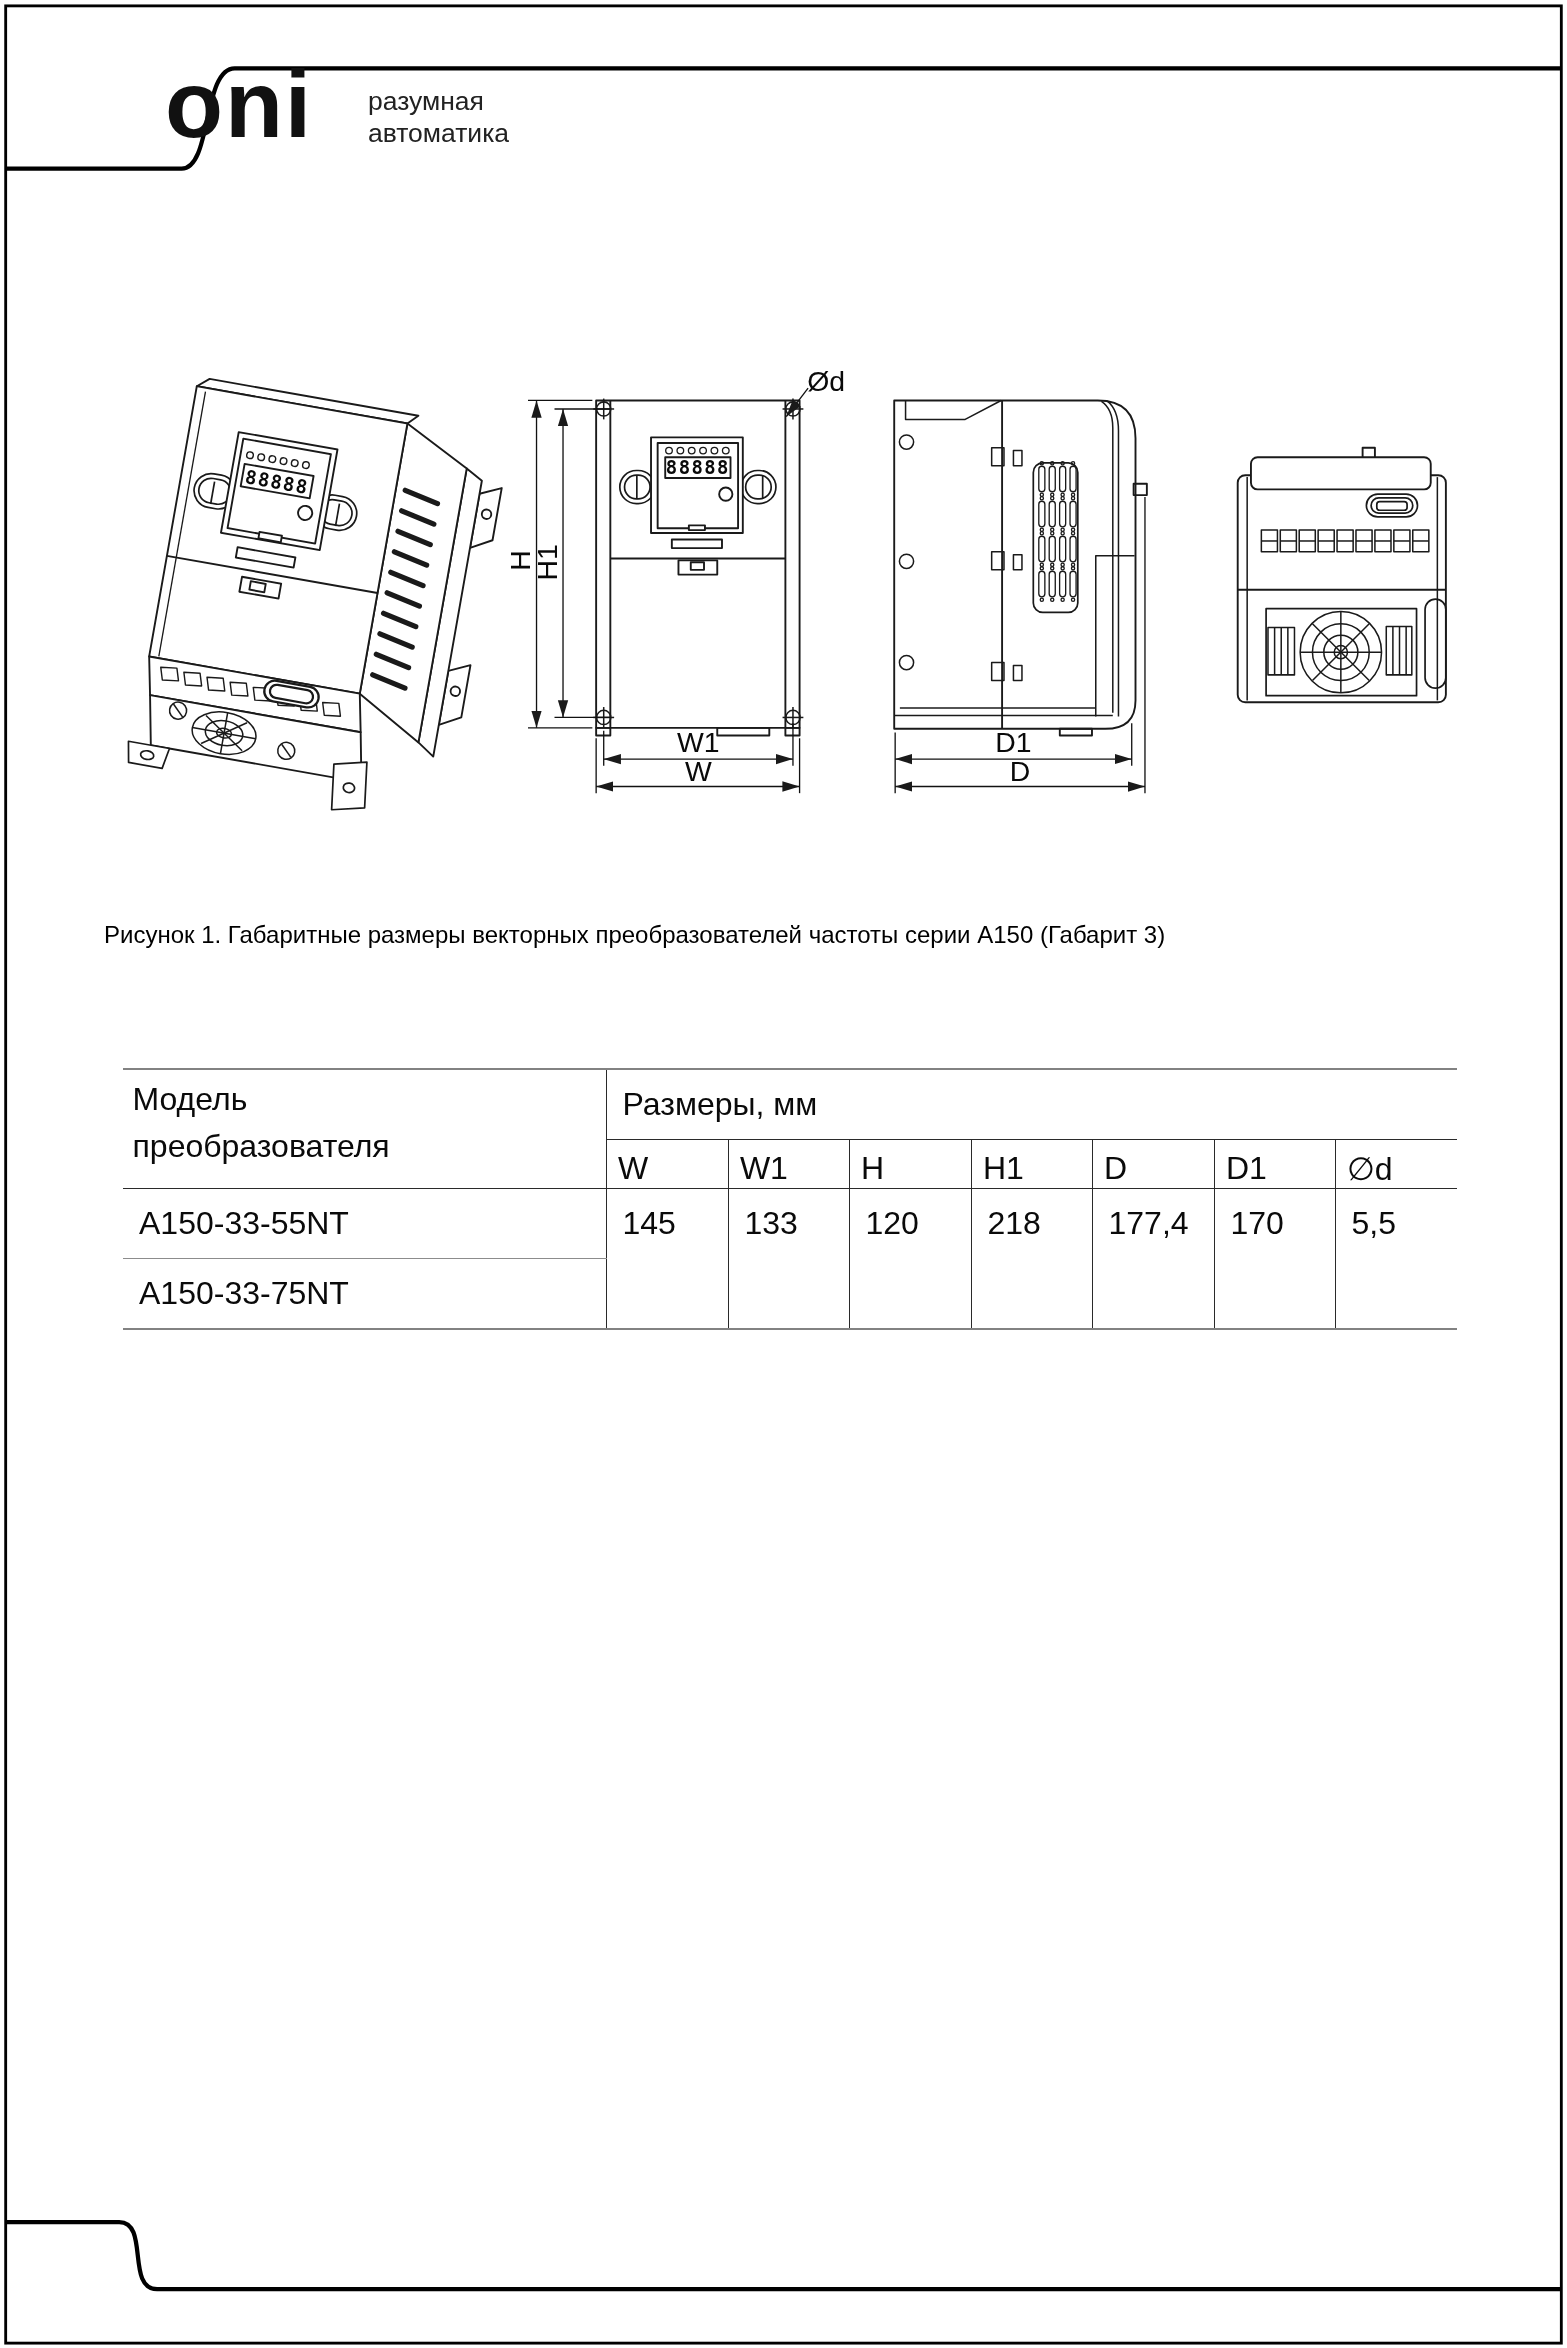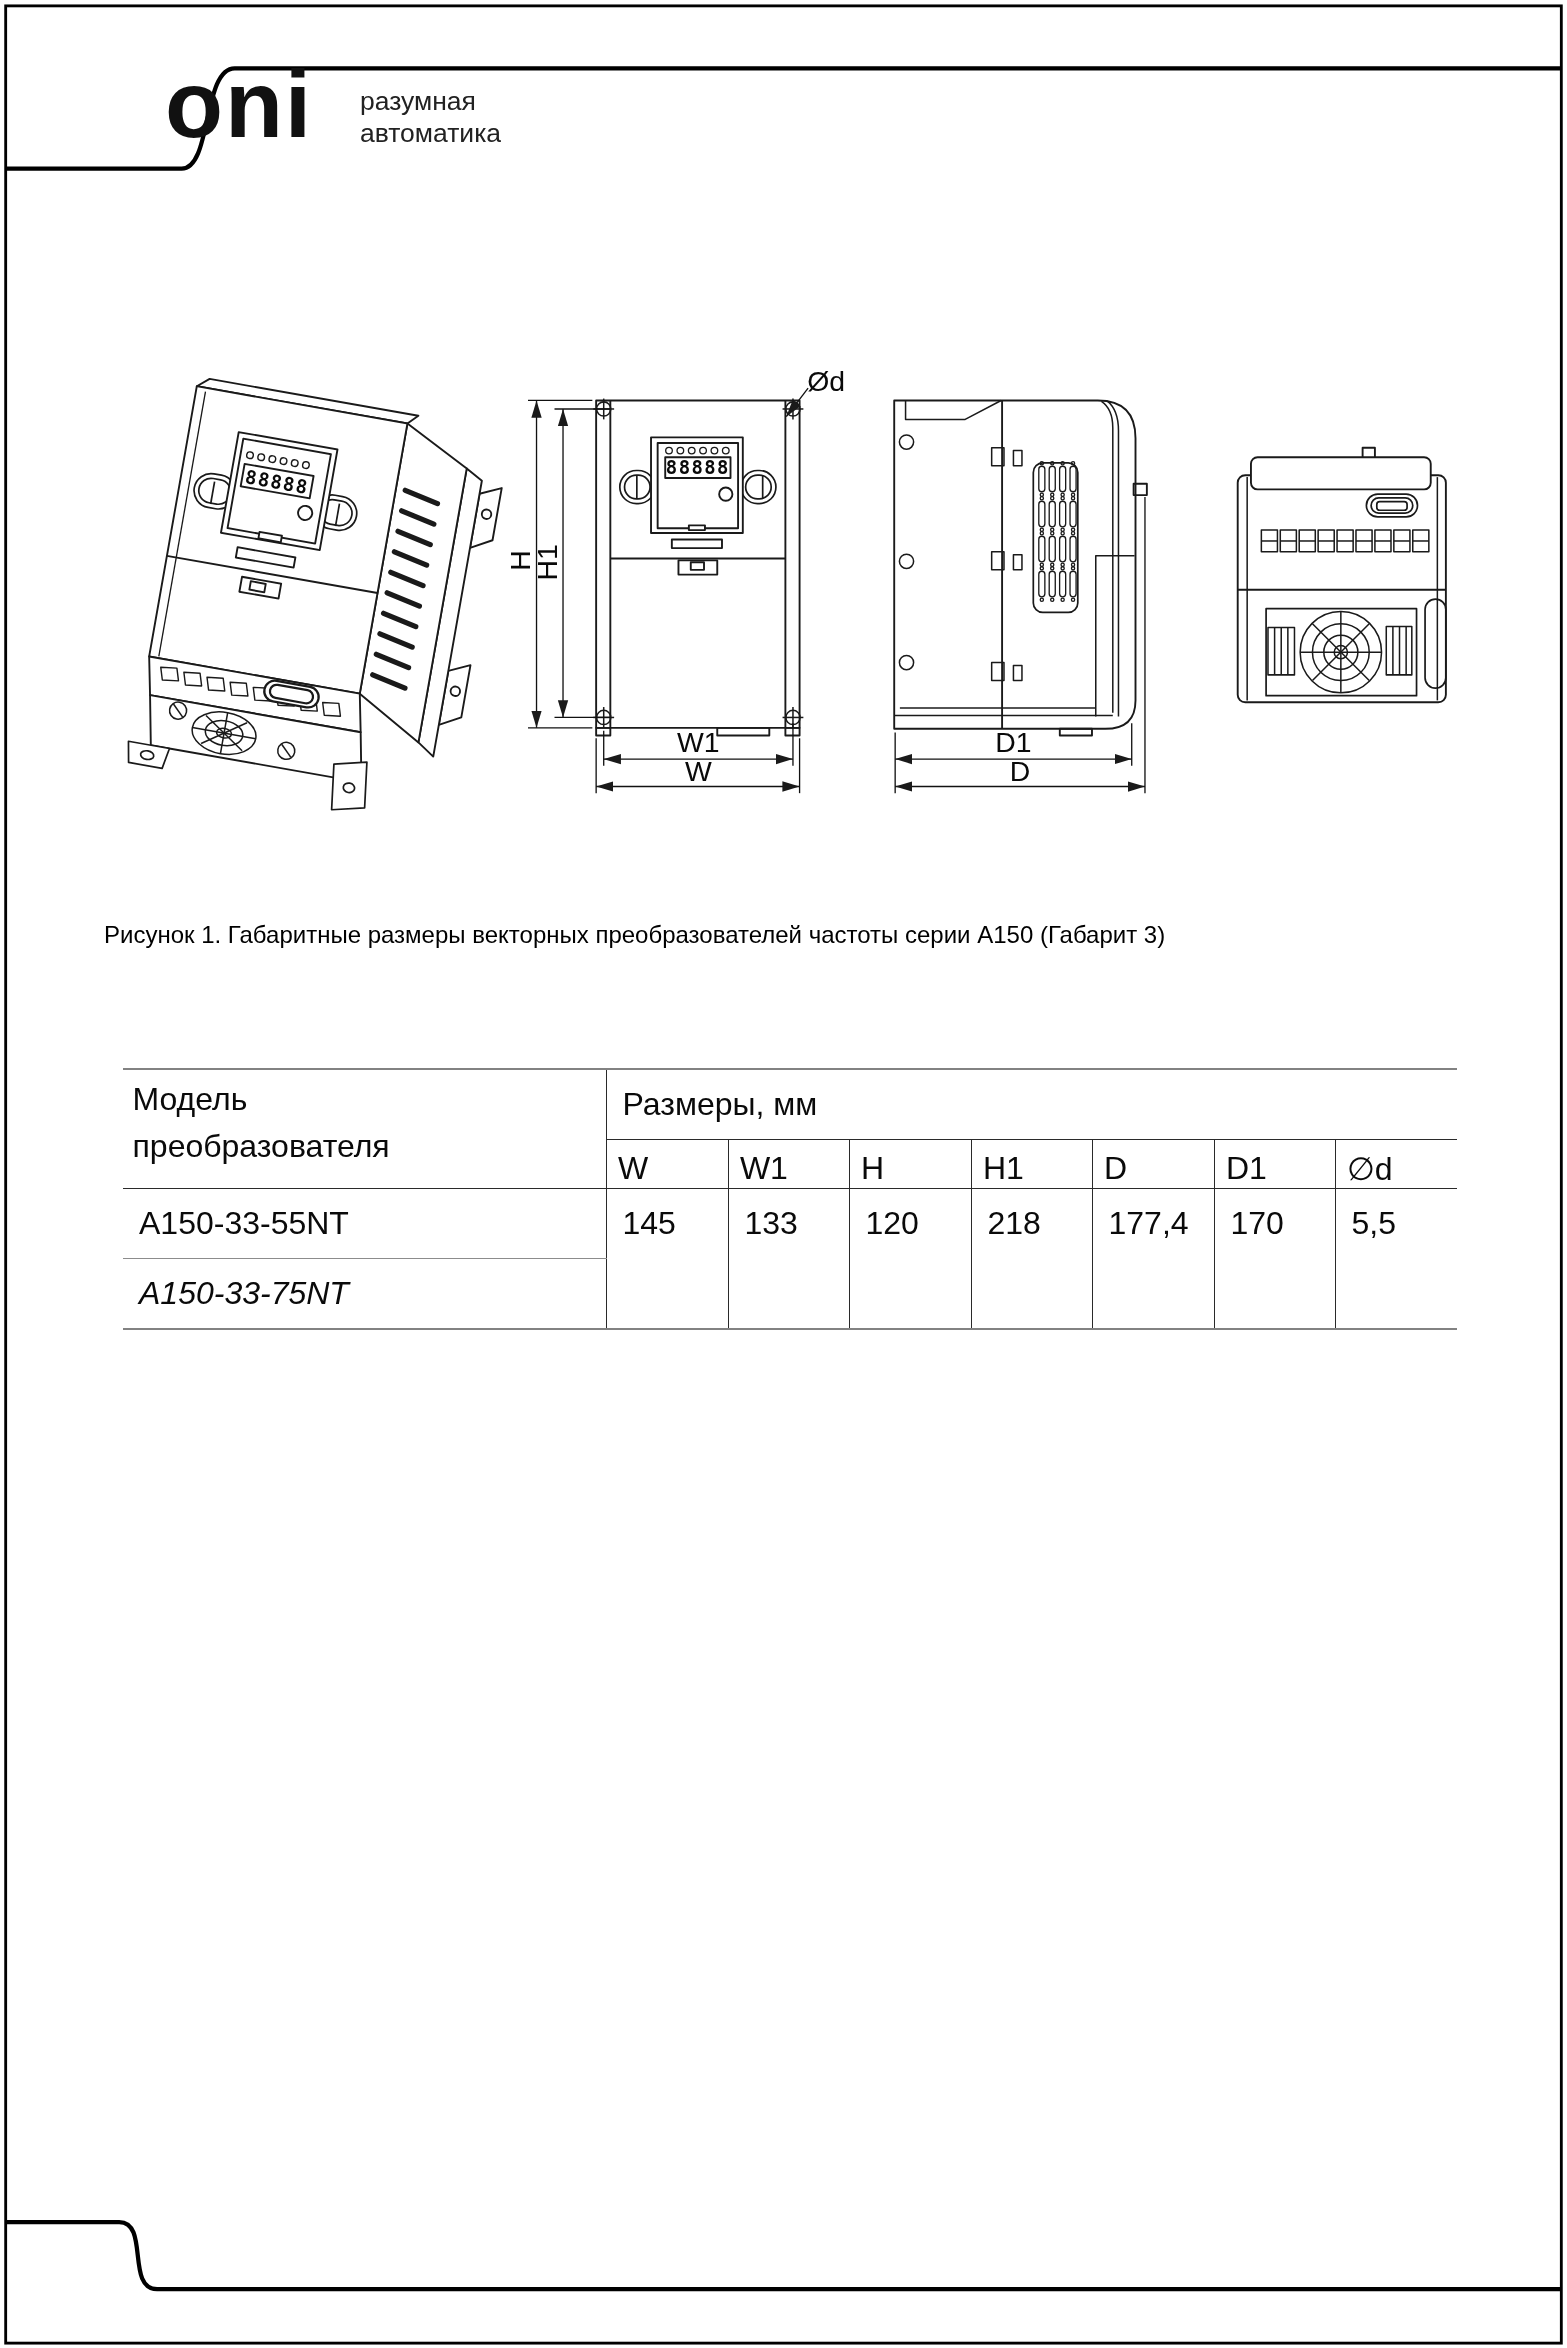--- a/index.html
+++ b/index.html
@@ -1,35 +1,35 @@
 <!DOCTYPE html>
 <html style="font-size:15px"><head>
 <meta charset="utf-8">
 <style>
   html,body{margin:0;padding:0;}
   body{width:1567px;height:2349px;position:relative;background:#fff;
        font-family:"Liberation Sans",sans-serif;color:#0a0a0a;overflow:hidden;}
   .abs{position:absolute;}
   .logo{left:165px;top:57px;font-size:95px;font-weight:700;letter-spacing:1.9px;color:#111;line-height:1;text-align:right;}
-  .tagline{left:360px;top:85px;font-size:26.5px;color:#222;line-height:32px;}
+  .tagline{left:368px;top:85px;font-size:26.5px;color:#222;line-height:32px;}
   .caption{left:104px;top:921px;font-size:24px;color:#000;}
   svg.layer{left:0;top:0;pointer-events:none;}
   
   .dim-table{position:absolute;left:123px;top:1068px;width:1334px;border-collapse:collapse;
              table-layout:fixed;font-size:32px;color:#0a0a0a;}
   .dim-table td{vertical-align:top;padding:16px;}
   .c1{border-right:1.9px solid #2a2a2a;}
   .grp{border-bottom:1.9px solid #2a2a2a;padding:7.6px 0 0 11.4px;height:47px;box-sizing:border-box;}
   .hdr td{border-bottom:1.9px solid #2a2a2a;border-left:1.9px solid #2a2a2a;
           padding:9.5px 0 0 11.4px;height:45px;box-sizing:border-box;}
   .c1.hd{border-bottom:1.9px solid #2a2a2a;padding:5.7px 0 0 9.5px;line-height:47px;}
   .model{padding:9.5px 0 0 9.5px;height:45px;box-sizing:border-box;}
   .model.div{border-bottom:1.9px solid #8c8c8c;margin-top:48px;}
   .val{border-left:1.9px solid #2a2a2a;padding:9.5px 0 0 11.4px;}
-  .last{height:51px;box-sizing:border-box;font-style:italic;}
+  .last{height:51px;box-sizing:border-box;}
   .dim-table{border-top:2.8px solid #828282;border-bottom:2.8px solid #828282;}
   text{font-family:"Liberation Sans",sans-serif;fill:#0a0a0a;stroke:none;}
   .seg{font-family:"DejaVu Sans Mono",monospace;font-weight:bold;letter-spacing:1.5px;}
 </style>
 </head>
 <body>
 
 <svg class="abs layer" width="1567" height="2349" viewBox="0 0 1656 2482">
   <defs>
     <marker id="arr" viewBox="0 0 12 8" refX="12" refY="4" markerWidth="13" markerHeight="9" orient="auto-start-reverse">

